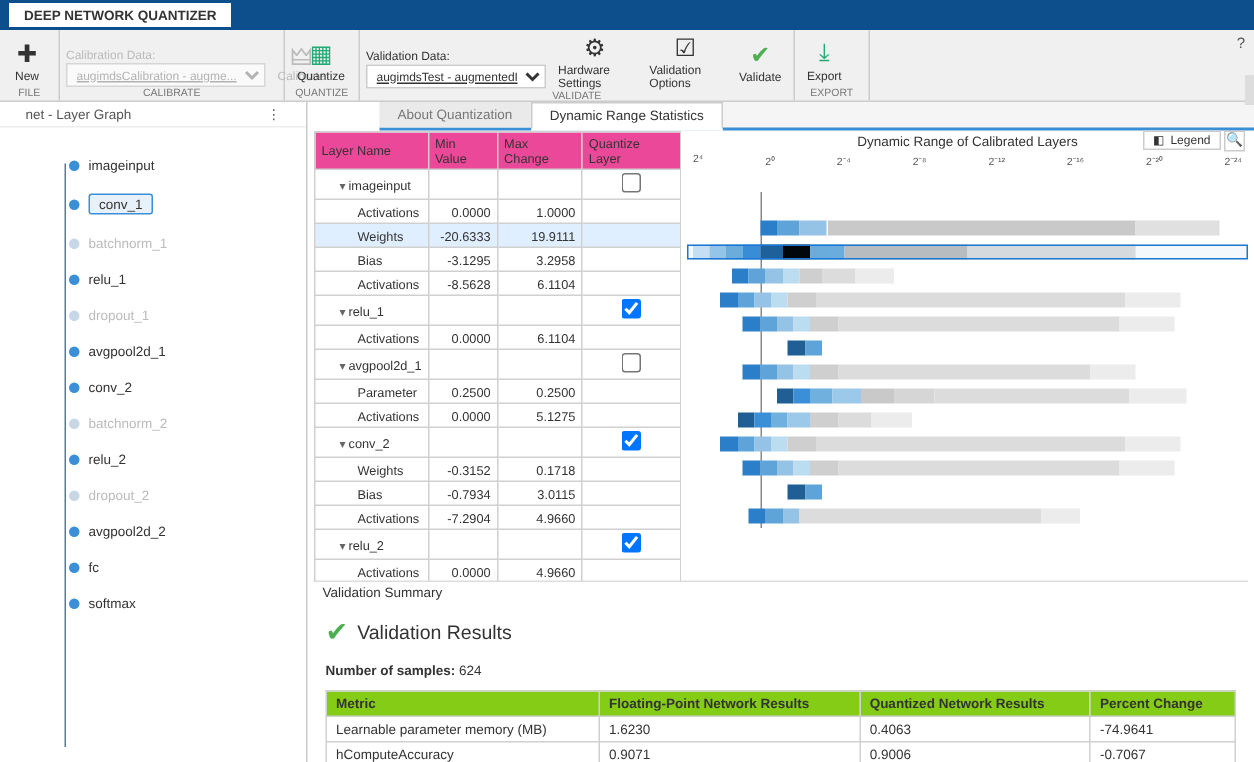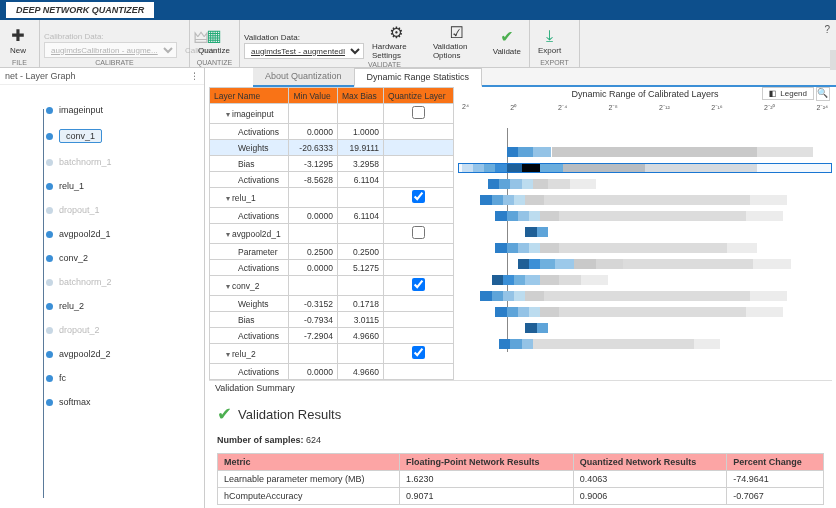--- a/index.html
+++ b/index.html
@@ -1,49 +1,49 @@
 <!DOCTYPE html>
 <html><head>
 <meta charset="utf-8">
 <style>
 * { box-sizing: border-box; margin: 0; padding: 0; font-family: Arial, Helvetica, sans-serif; }
 body { width: 836px; height: 508px; overflow: hidden; background: #fff; font-size: 10px; color: #333; }
-.titlebar { background: #0d4f8c; color: #fff; height: 20px; display: flex; align-items: center; padding: 0 6px; font-style: italic; }
+.titlebar { background: #0d4f8c; color: #fff; height: 20px; display: flex; align-items: center; padding: 0 6px; }
 .titlebar-tab { background: #fff; color: #333; padding: 3px 10px; font-size: 9px; font-weight: bold; }
 .toolstrip { background: #f0f0f0; border-bottom: 1px solid #ccc; height: 48px; display: flex; position: relative; }
 .tool-group { display: flex; flex-direction: column; border-right: 1px solid #ccc; padding: 1px 4px; position: relative; }
 .tool-group-row { display: flex; align-items: center; gap: 4px; flex: 1; }
 .tool-group-label { text-align: center; font-size: 7px; color: #777; }
 .tool-btn { display: flex; flex-direction: column; align-items: center; cursor: pointer; padding: 1px 4px; }
 .tool-btn-icon { width: 20px; height: 20px; display: flex; align-items: center; justify-content: center; font-size: 16px; }
 .tool-btn-label { font-size: 8px; color: #333; }
 .tool-field { display: flex; flex-direction: column; gap: 1px; }
 .tool-field-label { font-size: 8px; color: #999; margin-top: 10px; }
 .tool-select { font-size: 8px; height: 16px; border: 1px solid #ccc; padding: 0 2px; background: #fff; color: #999; text-decoration: underline; }
 .help-icon { position: absolute; right: 6px; top: 4px; color: #555; cursor: pointer; }
 .main { display: flex; height: 440px; }
 .left-pane { width: 205px; border-right: 1px solid #ccc; display: flex; flex-direction: column; }
-.left-header { padding: 3px 5px; font-size: 9px; color: #555; border-bottom: 1px solid #eee; display: flex; justify-content: space-between; }
+.left-header { padding: 3px 17px; font-size: 9px; color: #555; border-bottom: 1px solid #eee; display: flex; justify-content: space-between; }
 .graph-area { flex: 1; padding: 20px 6px; position: relative; }
 .graph-node { display: flex; align-items: center; gap: 6px; margin-bottom: 14px; margin-left: 40px; font-size: 9px; }
 .node-dot { width: 7px; height: 7px; border-radius: 50%; background: #3b8fd6; }
 .node-dot.dim { background: #c7d7e4; }
 .graph-node.dim { color: #bbb; }
 .graph-node.selected .node-label { border: 1px solid #3b8fd6; background: #e8f1f9; padding: 1px 6px; border-radius: 2px; }
 .graph-line { position: absolute; left: 43px; top: 24px; bottom: 10px; width: 1px; background: #5a7a9a; }
 .right-pane { flex: 1; display: flex; flex-direction: column; overflow: hidden; }
 .tabs { display: flex; border-bottom: 2px solid #3b8fd6; background: #f5f5f5; font-size: 9px; margin-left: 48px; }
 .tab { padding: 3px 12px; background: #eaeaea; color: #777; cursor: pointer; }
 .tab.active { background: #fff; color: #333; border-top: 1px solid #ccc; border-left: 1px solid #ccc; border-right: 1px solid #ccc; border-bottom: 2px solid #fff; margin-bottom: -2px; position: relative; }
 .content { flex: 1; display: flex; flex-direction: column; overflow: hidden; padding: 0 4px; }
 .top-row { display: flex; gap: 4px; height: 300px; }
 .table-wrap { width: 245px; overflow-y: auto; }
 table.range-table { width: 100%; border-collapse: collapse; font-size: 8.5px; }
 table.range-table th, table.range-table td { border: 1px solid #d0d0d0; padding: 2px 4px; text-align: left; height: 16px; }
-table.range-table th { background: #f97316; font-weight: normal; }
+table.range-table th { background: #ec4899; font-weight: normal; }
 .num { text-align: right !important; }
 .chk { text-align: center !important; }
 .indent1 { padding-left: 16px !important; }
 .indent2 { padding-left: 28px !important; }
 .tri { font-size: 8px; color: #666; margin-right: 2px; }
 tr.highlight td { background: #e0efff; }
 .chart-wrap { flex: 1; position: relative; }
 .chart-title { text-align: center; font-size: 9px; padding: 2px 0; }
 .chart-legend { position: absolute; right: 18px; top: 0; border: 1px solid #ccc; padding: 1px 6px; font-size: 8px; background: #fff; display: flex; align-items: center; gap: 4px; }
 .zoom-icon { position: absolute; right: 2px; top: 0; border: 1px solid #ccc; width: 14px; height: 14px; text-align: center; font-size: 9px; cursor: pointer; }
@@ -54,21 +54,21 @@
 .chart-row .bar { position: absolute; top: 3px; height: 10px; }
 .origin-line { position: absolute; left: 13%; top: 0; bottom: 0; width: 1px; background: #888; }
 .sel-line { position: absolute; top: 3px; left: 0; right: 0; height: 10px; border: 1px solid #1976d2; background: rgba(25,118,210,0.05); }
 .val-summary { border-top: 1px solid #ddd; padding: 2px 6px; font-size: 9px; }
 .val-results { padding: 8px; }
 .val-header { display: flex; align-items: center; gap: 6px; font-size: 13px; margin-bottom: 10px; }
 .check { color: #4caf50; font-size: 18px; }
 .val-sub { font-size: 9px; margin-bottom: 8px; }
 table.val-table { width: 100%; border-collapse: collapse; font-size: 9px; }
 table.val-table th, table.val-table td { border: 1px solid #d0d0d0; padding: 3px 6px; text-align: left; }
-table.val-table th { background: #fca5a5; font-weight: bold; }
+table.val-table th { background: #84cc16; font-weight: bold; }
 .collapse-bar { position: absolute; right: 0; top: 30px; width: 6px; height: 20px; background: #ddd; cursor: pointer; }
 .disabled { color: #bbb !important; }
 </style>
 </head>
 <body>
 
 <div class="titlebar">
   <span class="titlebar-tab">DEEP NETWORK QUANTIZER</span>
 </div>
 
@@ -206,21 +206,21 @@
       <div class="tab active">Dynamic Range Statistics</div>
     </div>
     <div class="content">
       <div class="top-row">
         <div class="table-wrap">
           <table class="range-table">
             <thead>
                 <tr>
               <th>Layer Name</th>
               <th>Min Value</th>
-              <th>Max Bias</th>
+              <th>Max Change</th>
               <th>Quantize Layer</th>
             </tr>
               </thead>
             <tbody id="range-tbody">
                 <tr>
                   <td class="indent1"><span class="tri">▾</span>imageinput</td>
                   <td></td>
                   <td></td>
                   <td class="chk"><input type="checkbox" style=""></td>
                 </tr>

